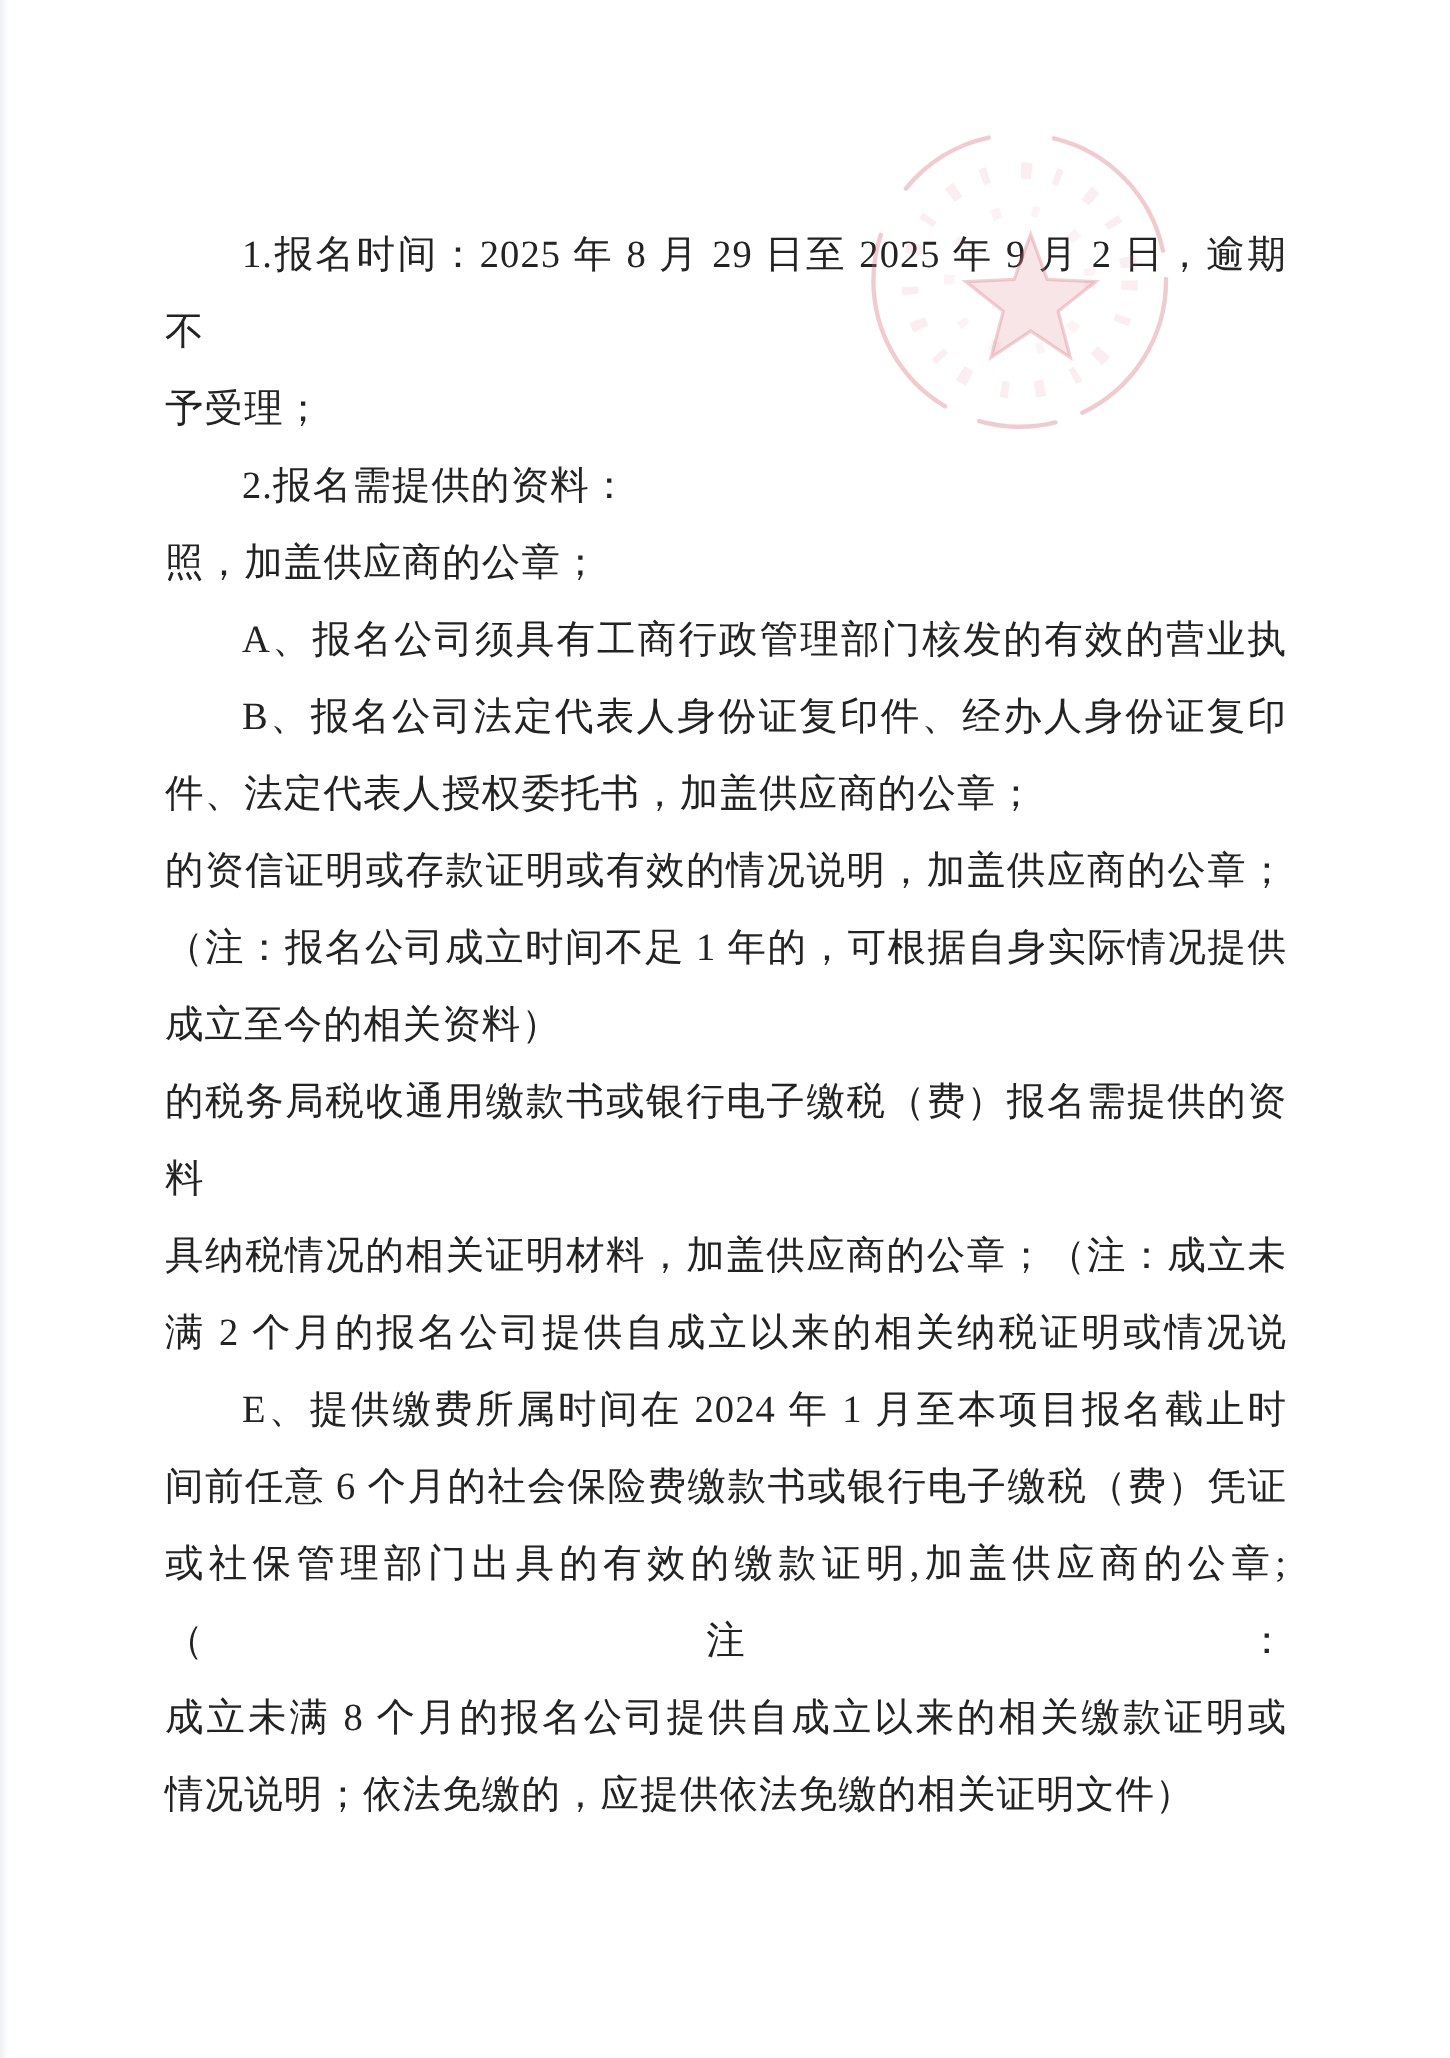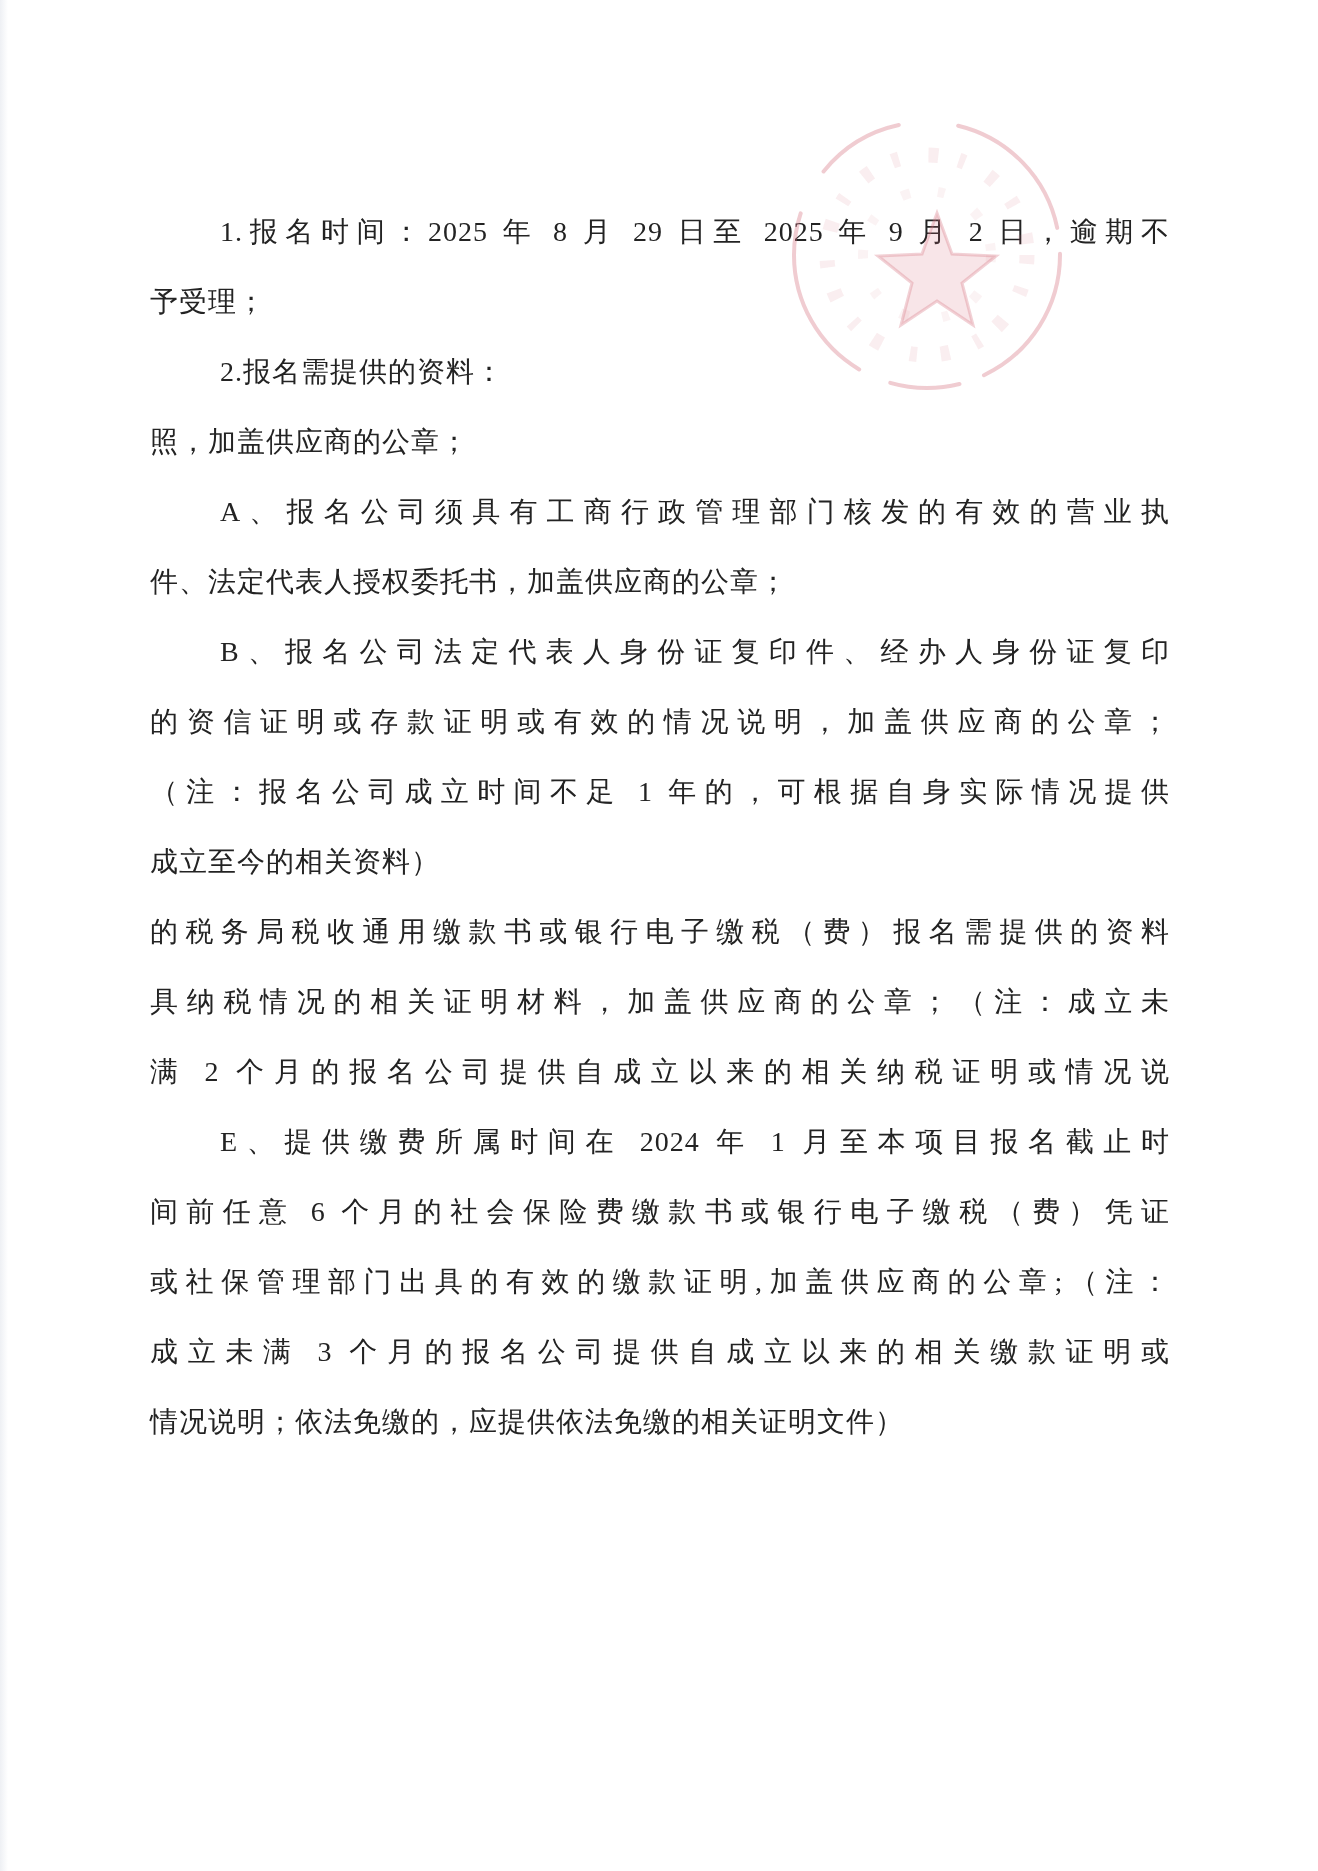--- a/index.html
+++ b/index.html
@@ -17,21 +17,21 @@
     pointer-events:none;
   }
   .text-area{
     position:absolute;
     left:150px;
     top:197px;
     width:1020px;
     color:#232323;
   }
   .line{
-    font-size:28px;
+    font-size:35px;
     line-height:70px;
     letter-spacing:1px;
     text-align:justify;
     text-align-last:justify;
     -moz-text-align-last:justify;
   }
   .line.end{
     text-align-last:left;
     -moz-text-align-last:left;
   }
@@ -52,32 +52,32 @@
 <body>
 
 <div class="scan-edge"></div>
 
 <div class="text-area">
     <div class="line indent">1.报名时间：2025 年 8 月 29 日至 2025 年 9 月 2 日，逾期不</div>
     <div class="line end">予受理；</div>
     <div class="line indent end">2.报名需提供的资料：</div>
     <div class="line end">照，加盖供应商的公章；</div>
     <div class="line indent">A、报名公司须具有工商行政管理部门核发的有效的营业执</div>
+    <div class="line indent">B、报名公司法定代表人身份证复印件、经办人身份证复印</div>
     <div class="line end">件、法定代表人授权委托书，加盖供应商的公章；</div>
-    <div class="line indent">B、报名公司法定代表人身份证复印件、经办人身份证复印</div>
     <div class="line">的资信证明或存款证明或有效的情况说明，加盖供应商的公章；</div>
     <div class="line">（注：报名公司成立时间不足 1 年的，可根据自身实际情况提供</div>
     <div class="line end">成立至今的相关资料）</div>
     <div class="line">的税务局税收通用缴款书或银行电子缴税（费）报名需提供的资料</div>
     <div class="line">具纳税情况的相关证明材料，加盖供应商的公章；（注：成立未</div>
     <div class="line">满 2 个月的报名公司提供自成立以来的相关纳税证明或情况说</div>
     <div class="line indent">E、提供缴费所属时间在 2024 年 1 月至本项目报名截止时</div>
     <div class="line">间前任意 6 个月的社会保险费缴款书或银行电子缴税（费）凭证</div>
     <div class="line">或社保管理部门出具的有效的缴款证明,加盖供应商的公章;（注：</div>
-    <div class="line">成立未满 3 个月的报名公司提供自成立以来的相关缴款证明或</div>
+    <div class="line">成立未满 8 个月的报名公司提供自成立以来的相关缴款证明或</div>
     <div class="line end">情况说明；依法免缴的，应提供依法免缴的相关证明文件）</div>
   </div>
 
 <svg class="stamp" viewBox="0 0 300 300">
   <g>
     <circle cx="155" cy="148" r="133" fill="none" stroke-width="4" stroke-linecap="round" stroke-opacity="0.42" stroke-dasharray="150 26 70 34 180 48 90 60" stroke="#d4717f"></circle>
 
     <circle cx="155" cy="148" r="100" fill="none" stroke-width="15" stroke-opacity="0.14" stroke-dasharray="9 24 7 30 10 21 6 27" stroke="#d4717f"></circle>
     <circle cx="155" cy="148" r="64" fill="none" stroke-width="10" stroke-opacity="0.10" stroke-dasharray="7 34 9 28" stroke="#d4717f"></circle>
   </g>

